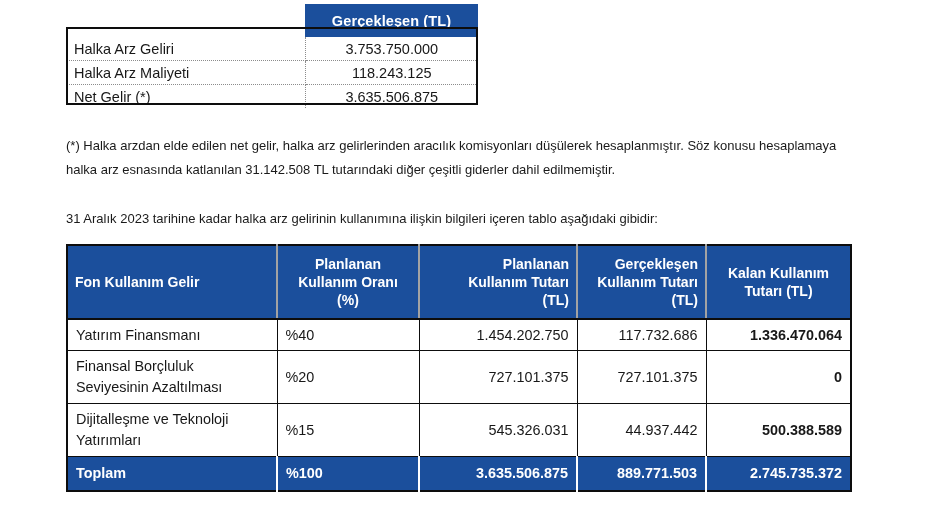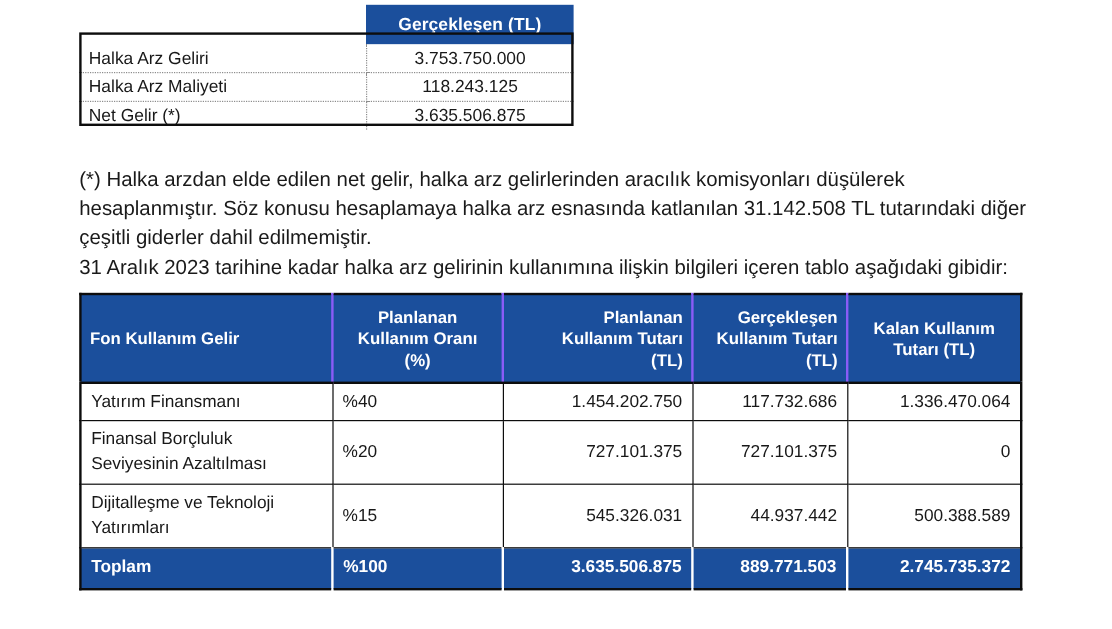--- a/index.html
+++ b/index.html
@@ -74,21 +74,21 @@
     width: 412px;
     height: 78px;
     border: 2px solid #0d0d0d;
     box-sizing: border-box;
     pointer-events: none;
   }
 
   
   .para {
     position: absolute;
-    font-size: 17px;
+    font-size: 13px;
     line-height: 24px;
     color: #1a1a1a;
     text-align: left;
   }
   .para-note {
     left: 66px;
     top: 121px;
     width: 800px;
   }
   .para-intro {
@@ -118,40 +118,40 @@
   table.fund col.f5 { width: 145px; }
 
   table.fund thead th {
     background: #1B4F9C;
     color: #ffffff;
     font-weight: bold;
     font-size: 14px;
     line-height: 18px;
     height: 66px;
     padding: 3px 7px;
-    border-right: 2px solid #8b5cf6;
+    border-right: 2px solid #a3a3a3;
     border-bottom: 2px solid #0d0d0d;
     vertical-align: middle;
   }
   table.fund thead th:last-child { border-right: none; }
   table.fund thead th.h-left   { text-align: left; }
   table.fund thead th.h-center { text-align: center; }
   table.fund thead th.h-right  { text-align: right; }
 
   table.fund tbody td {
     background: #ffffff;
     color: #181818;
     font-size: 14.4px;
     line-height: 21px;
     padding: 3px 8px;
     border-right: 1.5px solid #0d0d0d;
     border-bottom: 1.5px solid #0d0d0d;
     vertical-align: middle;
   }
-  table.fund tbody td:last-child { border-right: none; }
+  table.fund tbody td:last-child { border-right: none; font-weight: bold; }
   table.fund tbody tr.r-single td { height: 24px; }
   table.fund tbody tr.r-double td { height: 46px; }
   table.fund td.t-left   { text-align: left; }
   table.fund td.t-center { text-align: left; margin-top: 37px; }
   table.fund td.t-right  { text-align: right; }
 
   table.fund tbody tr.total td {
     background: #1B4F9C;
     color: #ffffff;
     font-weight: bold;

